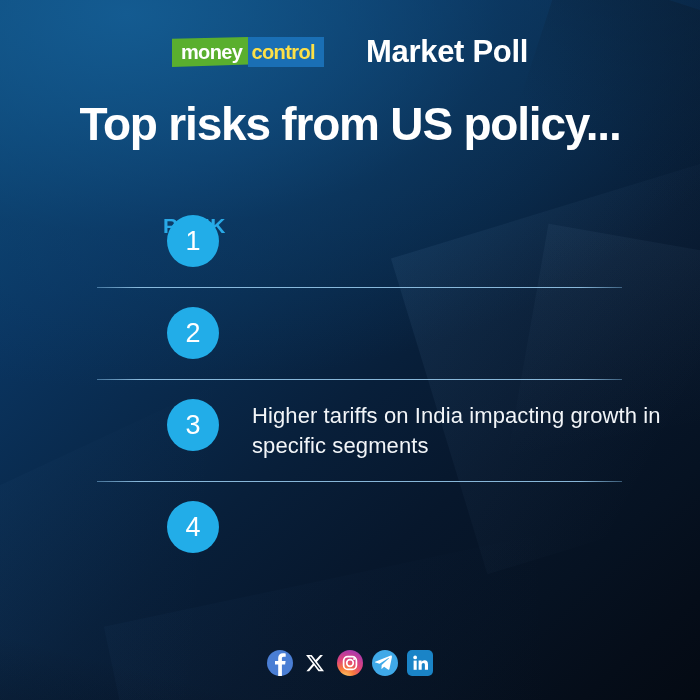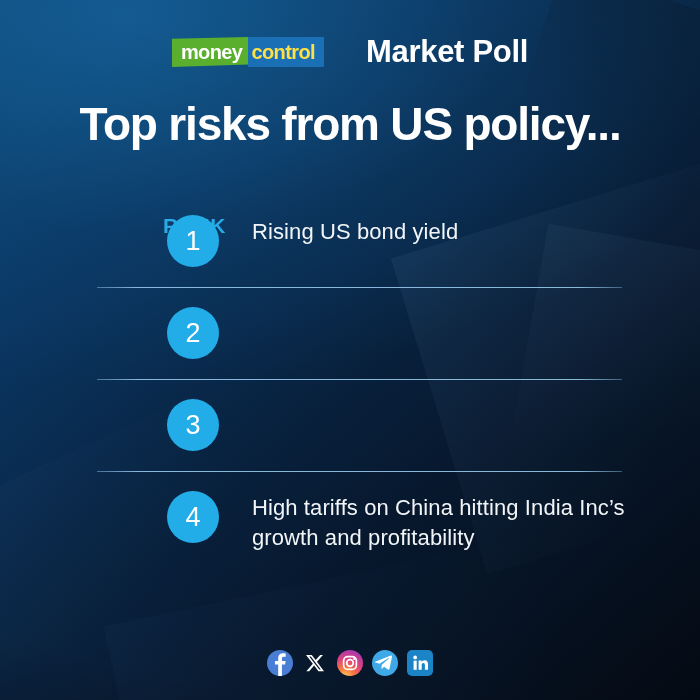--- a/index.html
+++ b/index.html
@@ -231,43 +231,42 @@
   </div>
 
   <div class="main-title">Top risks from US policy...</div>
 
   <div class="rank-label">RANK</div>
 
   <div class="risk-list">
 
     <div class="risk-row">
       <div class="badge">1</div>
-      <div class="risk-text">Rising US bond yield</div>
     </div>
     <div class="row-gap-a"></div>
     <div class="divider"></div>
     <div class="row-gap-b"></div>
 
     <div class="risk-row">
       <div class="badge">2</div>
     </div>
     <div class="row-gap-a"></div>
     <div class="divider"></div>
     <div class="row-gap-b"></div>
 
     <div class="risk-row">
       <div class="badge">3</div>
+      <div class="risk-text">Higher tariffs on India impacting growth in specific segments</div>
     </div>
     <div class="row-gap-a"></div>
     <div class="divider"></div>
     <div class="row-gap-b"></div>
 
     <div class="risk-row">
       <div class="badge">4</div>
-      <div class="risk-text">High tariffs on China hitting India Inc’s growth and profitability</div>
     </div>
 
   </div>
 
   <div class="social-bar">
 
     <span class="social s-fb">
       <svg width="26" height="26" viewBox="0 0 26 26" aria-hidden="true">
         <path d="M14.9 26V14.6h3.2l0.5-3.7h-3.7V8.5c0-1.1 0.3-1.8 1.8-1.8h2V3.4C18.3 3.3 17.2 3.2 15.9 3.2c-2.8 0-4.7 1.7-4.7 4.8v2.9H8v3.7h3.2V26z" fill="#ffffff"></path>
       </svg>

